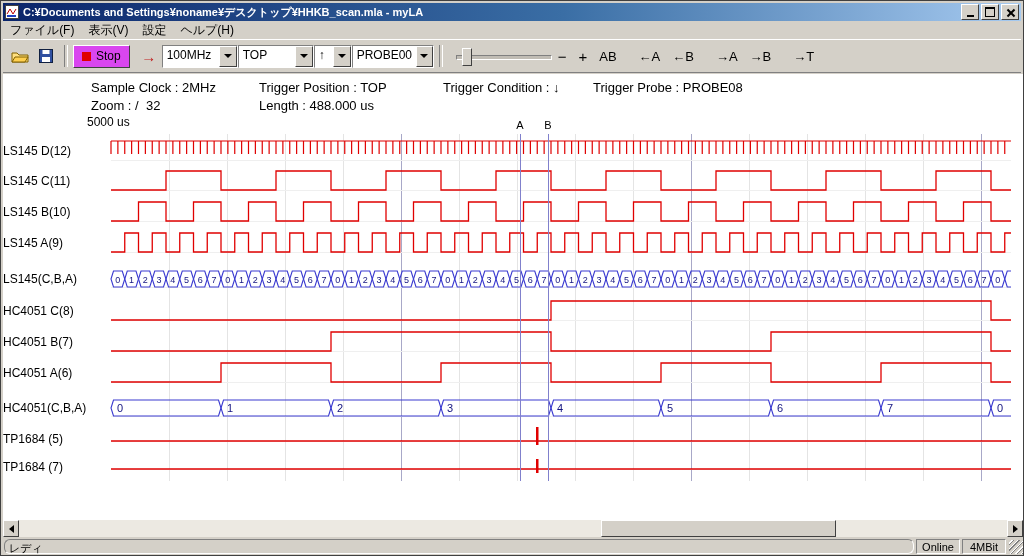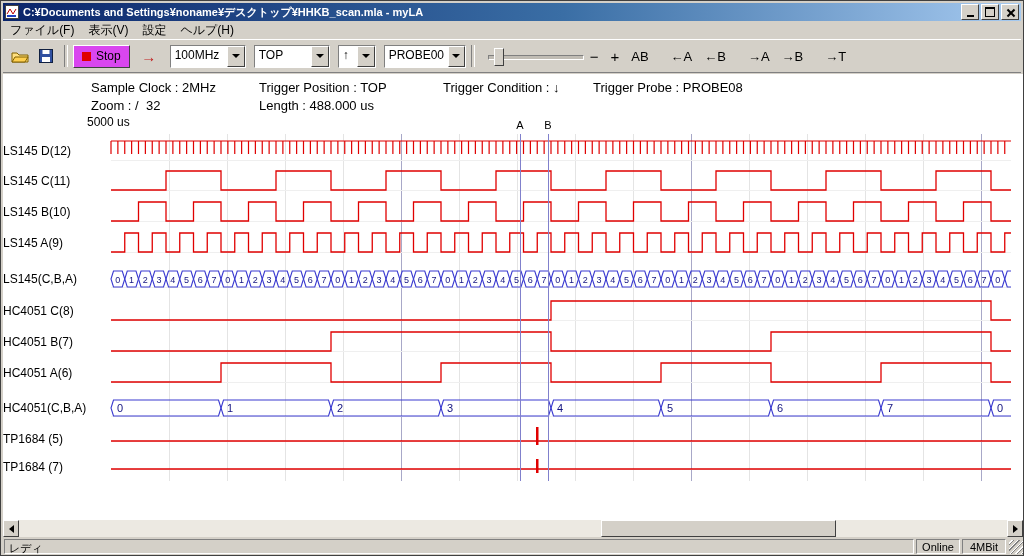--- a/index.html
+++ b/index.html
@@ -30,21 +30,21 @@
     justify-content:center;font-size:13px;color:#000;padding:0 5px;font-family:"Liberation Sans",sans-serif;}
   .tbtn.icon{width:26px;padding:0;}
   .sep{width:2px;height:22px;border-left:1px solid #808080;border-right:1px solid #fff;margin:0 5px;}
   #stop-btn{background:#d946ef;border:1px solid;border-color:#fff #404040 #404040 #fff;height:23px;
     display:flex;align-items:center;gap:5px;padding:0 8px;font-size:12px;color:#000;
     font-family:"Liberation Sans",sans-serif;}
   .stopsq{width:9px;height:9px;background:#e00000;display:inline-block;}
   #run-btn{background:#d4d0c8;border:1px solid #d4d0c8;height:23px;width:26px;margin-left:6px;
     font-size:15px;font-weight:bold;color:#c02020;display:flex;align-items:center;justify-content:center;}
   .combo{display:flex;height:21px;border:1px solid;border-color:#808080 #fff #fff #808080;background:#fff;
-    margin-left:8px;align-items:stretch;}
+    margin-left:0;align-items:stretch;}
   .combo-val{font-size:12px;color:#000;padding:2px 4px 0 4px;white-space:nowrap;}
   .combo-arrow{width:16px;background:#d4d0c8;border:1px solid;border-color:#fff #404040 #404040 #fff;
     display:flex;align-items:center;justify-content:center;margin-left:auto;}
   .tri-down{width:0;height:0;border:4px solid transparent;border-top:4px solid #000;margin-top:4px;}
   .slider{position:relative;width:96px;height:22px;margin-left:8px;}
   .slider-track{position:absolute;left:0;right:0;top:10px;height:3px;border:1px solid;
     border-color:#808080 #fff #fff #808080;background:#c0bcb4;}
   .slider-handle{position:absolute;left:6px;top:3px;width:8px;height:16px;background:#d4d0c8;
     border:1px solid;border-color:#fff #404040 #404040 #fff;z-index:2;}
   .grp{margin-left:10px;display:flex;}
@@ -61,21 +61,21 @@
   .scroll-btn.left{left:0;} .scroll-btn.right{right:0;}
   .tri-left{width:0;height:0;border:4px solid transparent;border-right:5px solid #000;margin-left:-4px;}
   .tri-right{width:0;height:0;border:4px solid transparent;border-left:5px solid #000;margin-right:-4px;}
   #scroll-thumb{position:absolute;left:598px;top:0;width:235px;height:17px;background:#d4d0c8;
     border:1px solid;border-color:#fff #404040 #404040 #fff;box-sizing:border-box;}
   
   #statusbar{position:absolute;left:2px;bottom:0;width:1020px;height:18px;background:#d4d0c8;
     display:flex;align-items:center;gap:2px;padding-top:1px;box-sizing:border-box;}
   .status-panel{height:15px;border:1px solid;border-color:#808080 #fff #fff #808080;font-size:11px;
     color:#000;padding:1px 4px 0 4px;box-sizing:border-box;white-space:nowrap;}
-  .status-panel.main{flex:1;margin-left:1px;}
+  .status-panel.main{flex:1;margin-left:1px;border-radius:6px;}
   .status-panel.small{width:44px;text-align:center;}
   .grip{width:14px;height:14px;margin-left:1px;
     background:repeating-linear-gradient(135deg,#d4d0c8 0 2px,#fff 2px 3px,#808080 3px 4px);}
 </style>
 </head>
 <body>
 
 <div id="win">
 
   <div id="titlebar">

